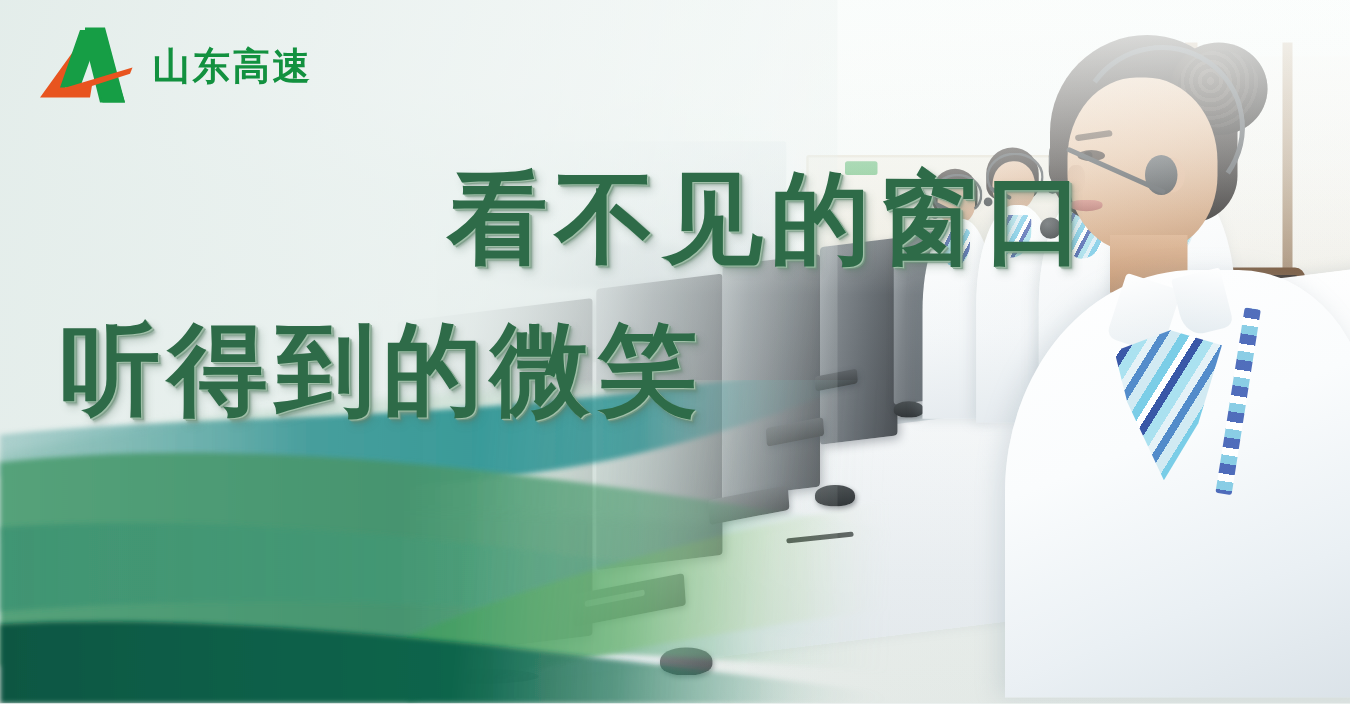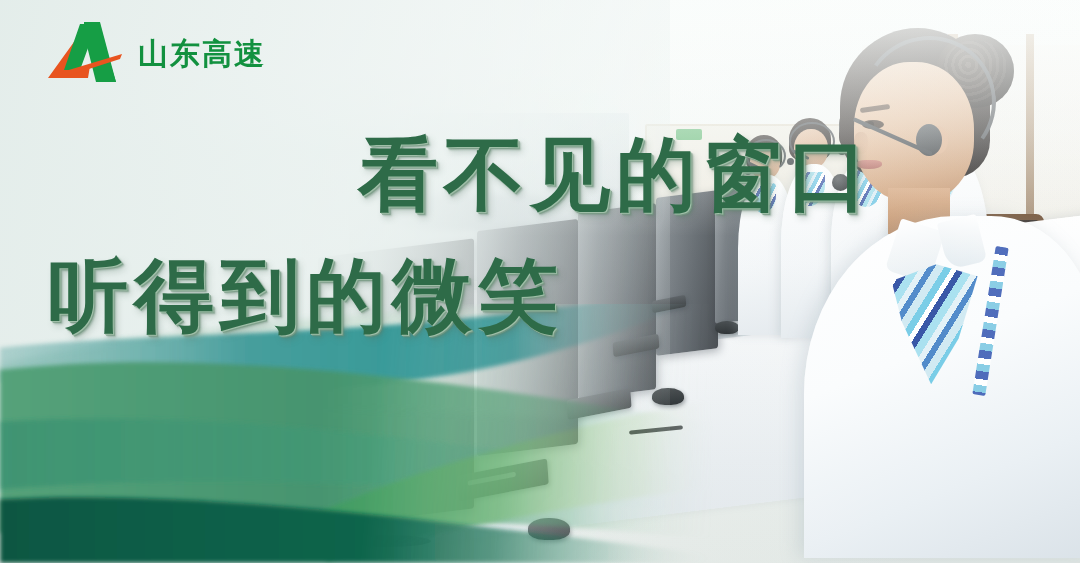--- a/index.html
+++ b/index.html
@@ -181,21 +181,21 @@
   .photo-topfade{position:absolute;left:0;top:0;width:100%;height:42%;
      background:linear-gradient(180deg,rgba(252,254,253,.9) 0%,rgba(250,253,252,.45) 55%,rgba(250,253,252,0) 100%);}
 
   
   .waves{position:absolute;left:0;bottom:0;width:66%;height:46%;overflow:hidden;
      -webkit-mask-image:linear-gradient(95deg,#000 0%,#000 52%,rgba(0,0,0,.75) 70%,rgba(0,0,0,.25) 86%,rgba(0,0,0,0) 100%);
              mask-image:linear-gradient(95deg,#000 0%,#000 52%,rgba(0,0,0,.75) 70%,rgba(0,0,0,.25) 86%,rgba(0,0,0,0) 100%);}
   .waves svg{display:block;width:100%;height:100%;}
 
   
-  .logo{position:absolute;left:44px;top:18px;display:flex;align-items:center;gap:10px;}
+  .logo{position:absolute;left:28px;top:18px;display:flex;align-items:center;gap:10px;}
   .logo-mark{width:84px;height:72px;display:block;}
   .logo-words{display:flex;flex-direction:column;line-height:1;}
   .logo-cn{font-family:"DejaVu Sans","Liberation Sans",sans-serif;font-size:30px;font-weight:700;
            color:#12913f;letter-spacing:2px;white-space:nowrap;}
   .logo-en{font-family:"Liberation Sans",sans-serif;font-size:31px;font-weight:700;
            color:#12913f;letter-spacing:5px;margin-top:3px;white-space:nowrap;}
 
   
   .headline{position:absolute;left:0;top:0;width:100%;height:100%;pointer-events:none;}
   .hl{position:absolute;white-space:nowrap;

